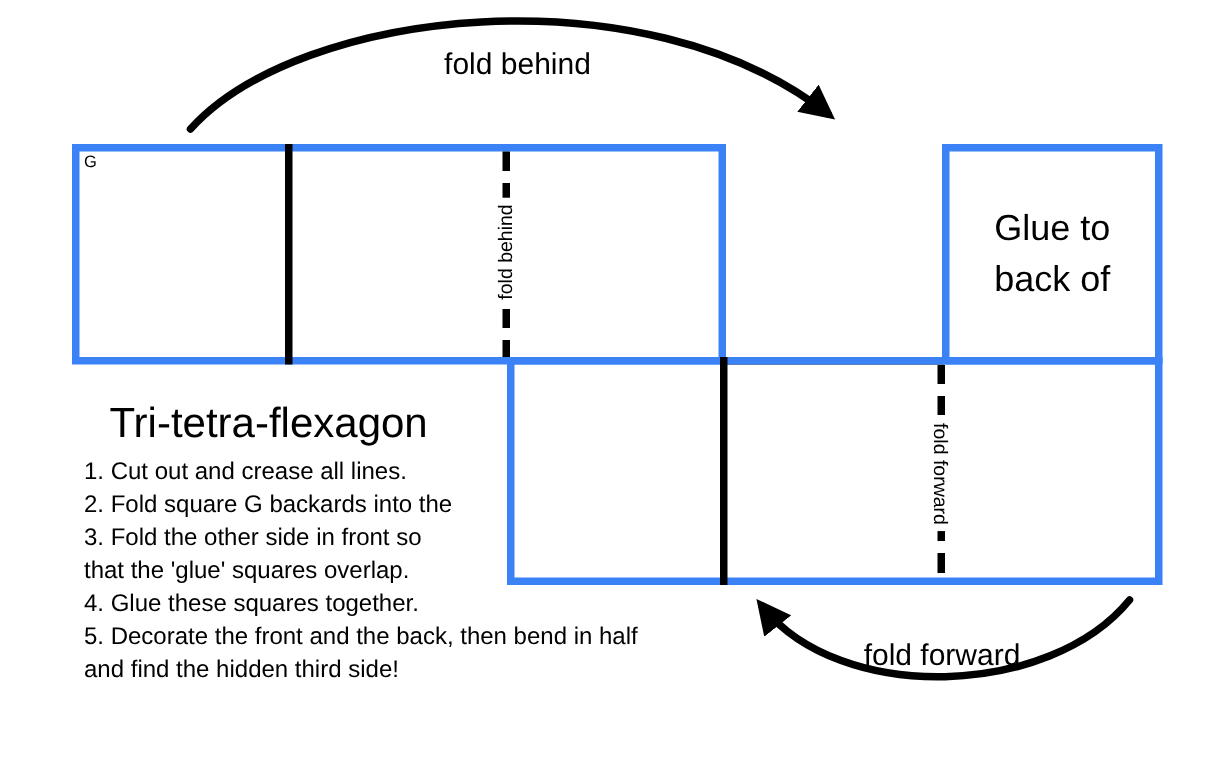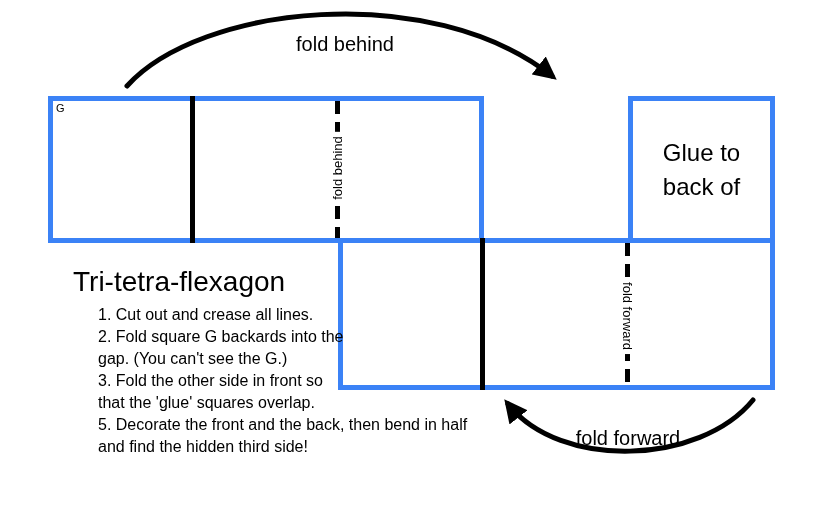--- a/index.html
+++ b/index.html
@@ -21,21 +21,21 @@
   }
   .fold-line-label.behind { left:337px; top:168px; transform:translate(-50%,-50%) rotate(-90deg); }
   .fold-line-label.forward { left:627px; top:316px; transform:translate(-50%,-50%) rotate(90deg); }
   .g-corner { position:absolute; left:56px; top:102px; font-size:11px; z-index:4; }
   .glue-square { display:flex; align-items:center; justify-content:center; text-align:center; }
   .glue-text { font-size:24px; line-height:34px; }
   .arrow-label { position:absolute; z-index:4; font-size:20px; white-space:nowrap; transform:translate(-50%,-50%); }
   .arrow-label.top { left:345px; top:44px; }
   .arrow-label.bottom { left:628px; top:438px; }
   .info-title { position:absolute; left:73px; top:266px; font-size:28px; z-index:4; }
-  .info-lines { position:absolute; left:56px; top:304px; font-size:16px; line-height:22px; z-index:4;margin-left:42px; }
+  .info-lines { position:absolute; left:56px; top:304px; font-size:16px; line-height:22px; z-index:4; }
   .info-lines div { white-space:nowrap; }
 </style>
 </head>
 <body>
 
 <div class="canvas">
 
   <svg class="arrows-layer" width="821" height="510" viewBox="0 0 821 510">
     <defs>
       <marker id="ah" markerWidth="4.6" markerHeight="4.6" refX="3.4" refY="2.3" orient="auto" markerUnits="strokeWidth">
@@ -67,20 +67,20 @@
   <div class="vline" style="left:480px; top:238px; height:152px;"></div>
   <div class="dash-v" style="left:625px; top:243px; height:142px;"></div>
 
   <div class="fold-line-label behind">fold behind</div>
   <div class="fold-line-label forward">fold forward</div>
 
   <div class="info-title">Tri-tetra-flexagon</div>
   <div class="info-lines">
     <div>1. Cut out and crease all lines.</div>
     <div>2. Fold square G backards into the</div>
-    <div>gap. (You can't see the G.)</div>
     <div>3. Fold the other side in front so</div>
     <div>that the 'glue' squares overlap.</div>
+    <div>4. Glue these squares together.</div>
     <div>5. Decorate the front and the back, then bend in half</div>
     <div>and find the hidden third side!</div>
   </div>
 
 </div>
 
 </body></html>

